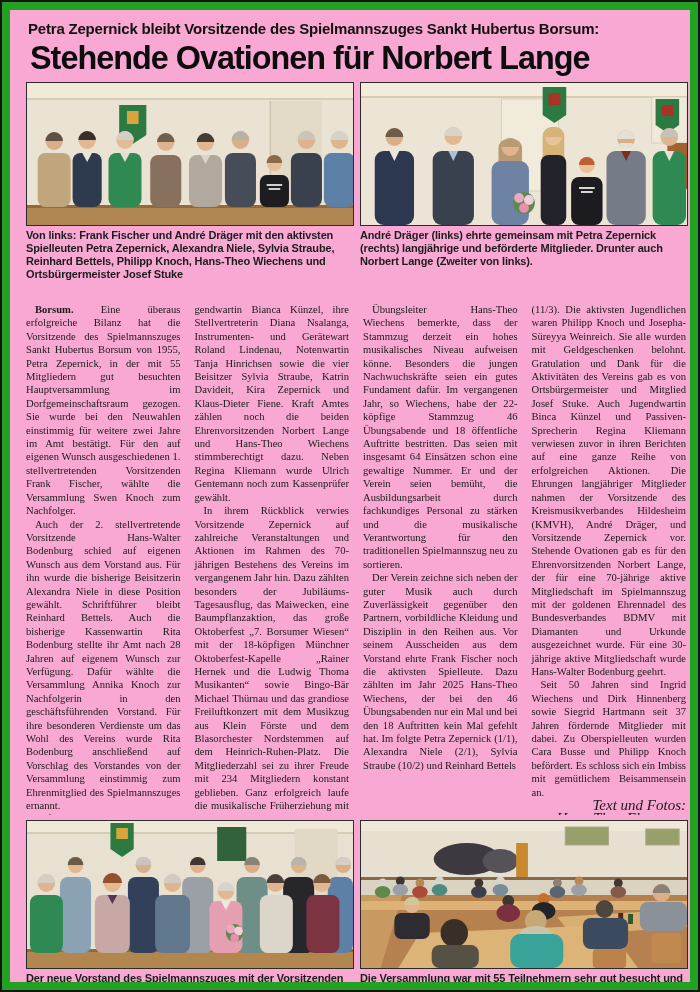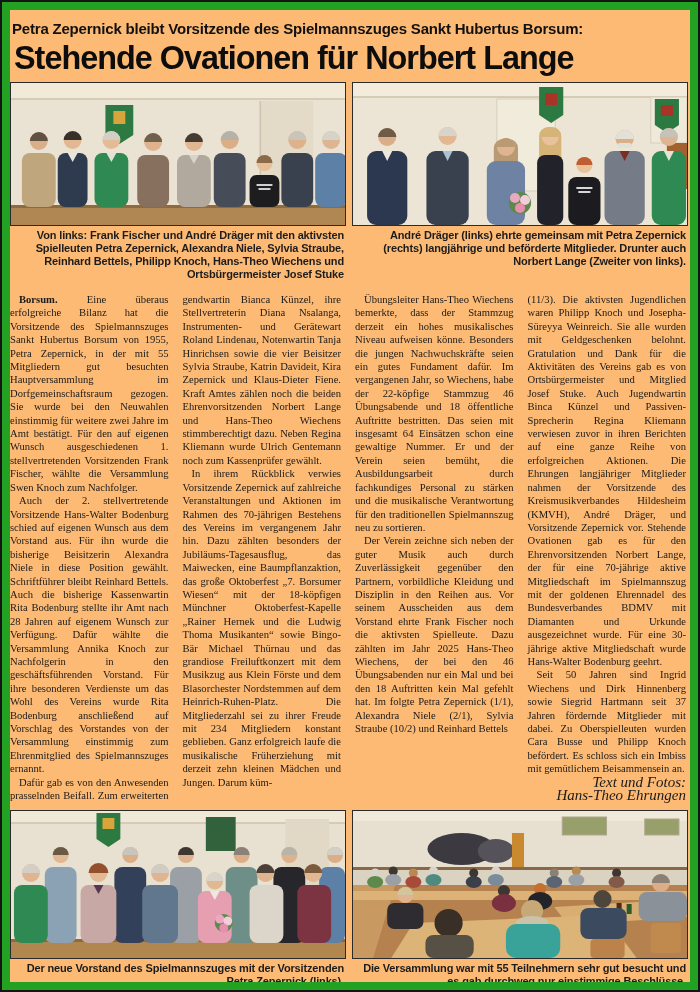--- a/index.html
+++ b/index.html
@@ -6,23 +6,23 @@
   .frame {
     box-sizing:border-box;
     width:700px; height:992px;
     background:#23a123;
     border:2px solid #151515;
     padding:8px;
     font-family:"Liberation Sans", sans-serif;
   }
   .inner {
     box-sizing:border-box;
-    background:#fdba74;
+    background:#f9a8d4;
     width:100%; height:100%;
-    padding:2px 4px 0 0;
+    padding:2px 4px 0 16px;
     overflow:hidden;
   }
   .kicker {
     font-weight:bold; font-size:15px; line-height:18px;
     color:#111; margin:8px 2px 0 2px;
     letter-spacing:-0.2px;
   }
   .headline {
     font-weight:bold; font-size:33px; line-height:38px;
     color:#0d0d0d; margin:1px 0 5px 4px;
@@ -34,25 +34,25 @@
   .figure { flex:1 1 0; min-width:0; }
   .photo {
     display:block; width:100%;
     border:1px solid #2b2b2b;
     background:#e9e2d4;
   }
   .photo svg { display:block; width:100%; }
   .caption {
     font-weight:bold; font-size:11px; line-height:13px;
     color:#1c1c1c; margin-top:3px; letter-spacing:-0.15px;
-    text-align:right;
+    text-align:left;
   }
   .article {
     display:flex; gap:14px;
-    margin-top:12px;
+    margin-top:22px;
     height:512px; overflow:hidden;
   }
   .col {
     flex:1 1 0; min-width:0;
     font-family:"Liberation Serif", serif;
     font-size:10.6px; line-height:13.4px;
     color:#1a1a1a;
     text-align:justify;
   }
   .col p { margin:0; }

